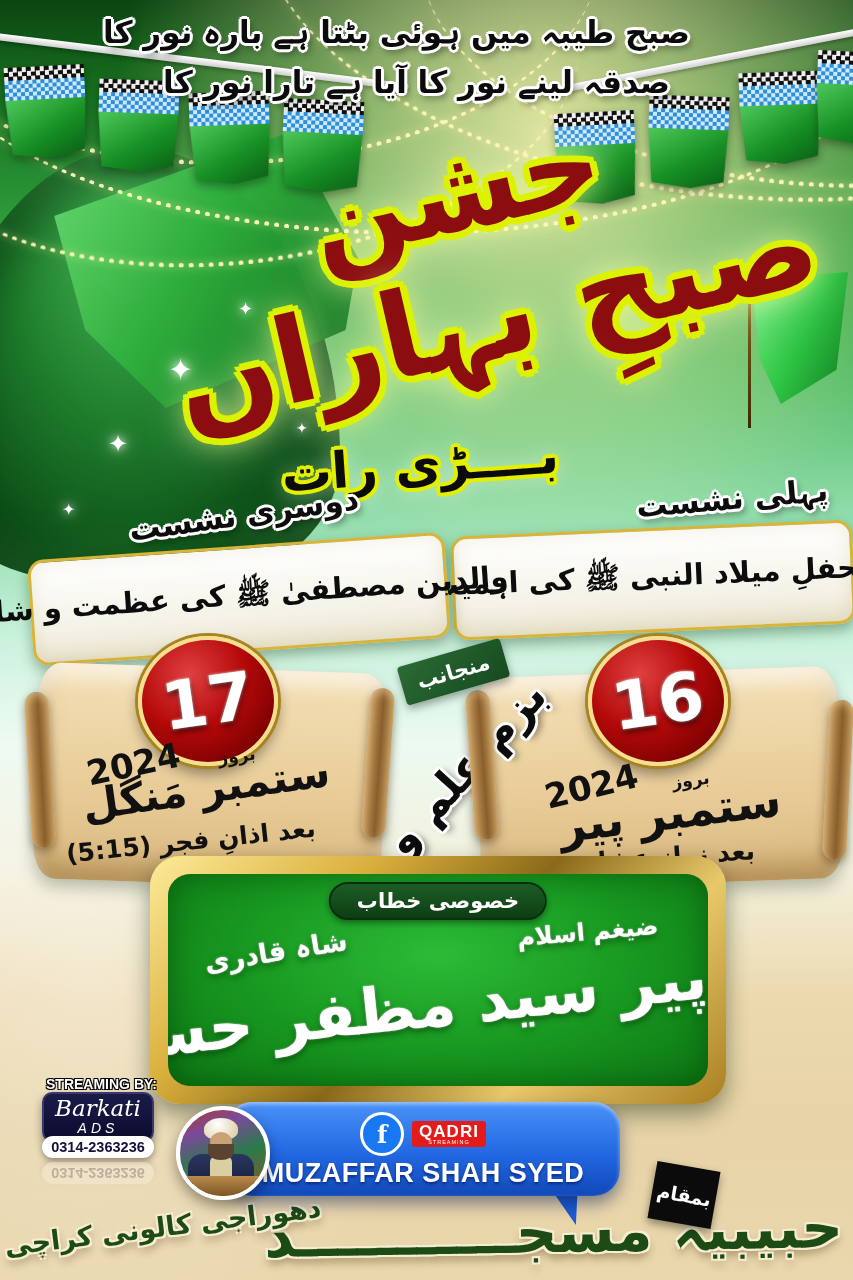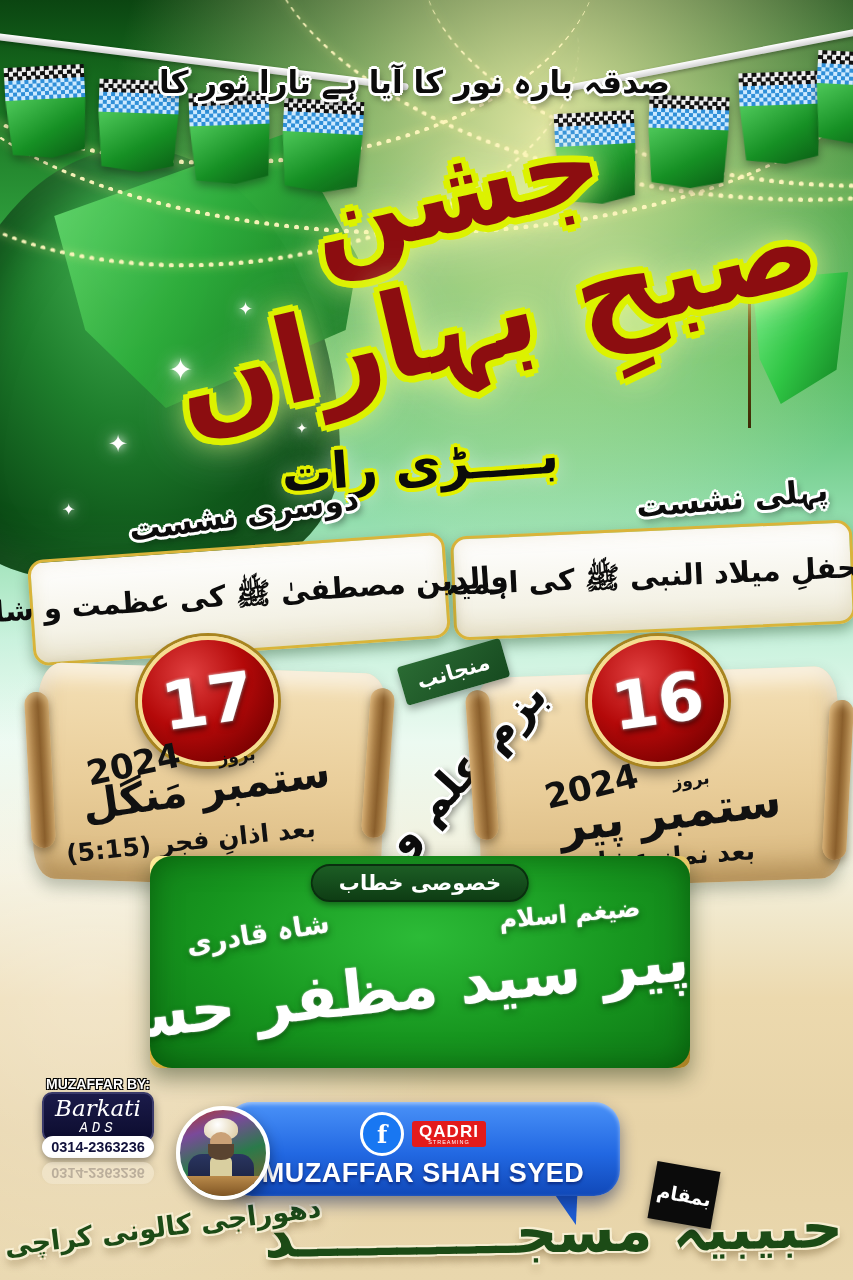--- a/index.html
+++ b/index.html
@@ -87,36 +87,36 @@
   .scr-main{font-weight:bold;font-size:46px;color:#111;}
   .scr-time{font-weight:bold;font-size:25px;color:#111;}
 
   
   .org-tag{background:linear-gradient(145deg,#2a6b33,#174a20);color:#fff;font-weight:bold;font-size:21px;
     padding:8px 16px;border-radius:4px;z-index:5;box-shadow:0 4px 8px rgba(0,0,0,.35);}
   .org-name{font-weight:bold;font-size:44px;color:#0c0c0c;z-index:4;}
 
   
   .gold-frame{background:linear-gradient(135deg,#fdeB9a 0%,#d9af3c 28%,#8a6a1a 50%,#e8c96a 72%,#a87f22 100%);
-    border-radius:10px;padding:0;z-index:6;box-shadow:0 10px 22px rgba(20,40,10,.45);}
+    border-radius:30px;padding:18px;z-index:6;box-shadow:0 10px 22px rgba(20,40,10,.45);}
   .green-inner{width:100%;height:100%;border-radius:22px;position:relative;overflow:hidden;
     background:radial-gradient(ellipse at 50% 38%, #2cbb37 0%, #17961f 55%, #0d7514 100%);
     box-shadow:inset 0 0 30px rgba(0,60,0,.5);}
   .speech-tag{background:linear-gradient(#1c5d24,#0e3d14);border:2px solid #0a2f0f;color:#fff;
     font-weight:bold;font-size:21px;letter-spacing:6px;padding:5px 26px;border-radius:20px;
     box-shadow:0 3px 6px rgba(0,0,0,.4);}
   .speech-white{color:#fff;text-shadow:0 3px 7px rgba(0,55,0,.65), 0 0 2px #fff;}
 
   
   .designed-label{color:#fff;font-weight:bold;font-size:14px;font-family:"Liberation Sans",sans-serif;
     text-shadow:-1px -1px 0 #000,1px -1px 0 #000,-1px 1px 0 #000,1px 1px 0 #000;}
   .navy-box{background:linear-gradient(#1b1b4a,#0c0c2e);border:2px solid #3a3a6a;border-radius:10px;
     color:#fff;text-align:center;z-index:7;box-shadow:0 5px 10px rgba(0,0,0,.4);}
   .navy-box .nm{font-family:"DejaVu Serif",serif;font-style:italic;font-size:23px;line-height:24px;}
-  .navy-box .ads{font-family:Liberation Mono, monospace;font-style:italic;font-size:14px;letter-spacing:4px;}
+  .navy-box .ads{font-family:Liberation Sans, sans-serif;font-style:italic;font-size:14px;letter-spacing:4px;}
   .phone-pill{background:#fff;border-radius:11px;color:#12123c;font-weight:bold;font-size:14.5px;
     font-family:"Liberation Sans",sans-serif;text-align:center;line-height:22px;z-index:7;
     box-shadow:0 3px 6px rgba(0,0,0,.35);}
   .photo{border-radius:50%;border:4px solid #fff;overflow:hidden;z-index:8;
     box-shadow:0 6px 14px rgba(0,0,0,.4);
     background:linear-gradient(160deg,#b23a2a 0%,#7a4a9a 25%,#2a7a4a 55%,#8a5a2a 100%);}
   .photo .turban{position:absolute;left:24px;top:8px;width:34px;height:22px;border-radius:50% 50% 40% 40%;
     background:radial-gradient(circle at 40% 30%,#fff,#d9c79a);}
   .photo .face{position:absolute;left:30px;top:22px;width:22px;height:20px;border-radius:50%;background:#caa176;}
   .photo .beard{position:absolute;left:28px;top:34px;width:26px;height:16px;border-radius:0 0 50% 50%;background:#5a4430;}
@@ -202,21 +202,22 @@
       <div class="chk"></div>
       <div class="blu"></div>
       <div class="bod"></div>
     </div>
   <div class="abs flag" style="left:816px;top:52px;transform:rotate(3deg);">
       <div class="chk"></div>
       <div class="blu"></div>
       <div class="bod"></div>
     </div>
 
-  <div class="abs rtl center ow nowrap" style="left:190px;top:64px;width:480px;font-size:31px;font-weight:bold;color:#0b0b0b;z-index:4;">صدقہ بارہ نور کا آیا ہے تارا نور کا</div>
+  <div class="abs rtl center ow nowrap" style="left:170px;top:14px;width:520px;font-size:31px;font-weight:bold;color:#0b0b0b;z-index:4;">صبح طیبہ میں ہوئی بٹتا ہے بارہ نور کا</div>
+  <div class="abs rtl center ow nowrap" style="left:190px;top:64px;width:480px;font-size:31px;font-weight:bold;color:#0b0b0b;z-index:4;">صدقہ لینے نور کا آیا ہے تارا نور کا</div>
 
   <div class="abs rtl" style="left:250px;top:120px;width:560px;z-index:4;transform:rotate(-13deg);text-align:center;">
     <div class="title-stroke nowrap" style="font-size:112px;font-weight:bold;line-height:1.0;padding-right:120px;">جشن</div>
     <div class="title-stroke nowrap" style="font-size:118px;font-weight:bold;line-height:1.25;">صبحِ بہاراں</div>
   </div>
   <div class="abs rtl center oy nowrap" style="left:240px;top:436px;width:360px;font-size:50px;font-weight:bold;color:#0b0b0b;z-index:5;transform:rotate(-4deg);">بــــڑی رات</div>
 
   <div class="abs rtl ow session-label nowrap" style="left:636px;top:480px;transform:rotate(-5deg);">پہلی نشست</div>
   <div class="abs session-box" style="left:452px;top:528px;width:396px;height:98px;transform:rotate(-2.5deg);">
     <div class="rtl t nowrap">محفلِ میلاد النبی ﷺ کی اہمیت</div>
@@ -254,21 +255,21 @@
 
   <div class="abs gold-frame" style="left:150px;top:856px;width:540px;height:212px;">
     <div class="green-inner">
       <div class="abs speech-tag rtl nowrap" style="left:50%;top:8px;transform:translateX(-50%);">خصوصی خطاب</div>
       <div class="abs rtl speech-white nowrap" style="right:50px;top:44px;font-size:24px;font-weight:bold;transform:rotate(-5deg);">ضیغم اسلام</div>
       <div class="abs rtl speech-white nowrap" style="left:36px;top:62px;font-size:27px;font-weight:bold;transform:rotate(-9deg);">شاہ قادری</div>
       <div class="abs rtl speech-white nowrap" style="left:0;right:0;top:94px;text-align:center;font-size:62px;font-weight:bold;transform:rotate(-6deg);">پیر سید مظفر حسین</div>
     </div>
   </div>
 
-  <div class="abs designed-label nowrap" style="left:46px;top:1076px;z-index:7;">MUZAFFAR BY:</div>
+  <div class="abs designed-label nowrap" style="left:46px;top:1076px;z-index:7;">STREAMING BY:</div>
   <div class="abs navy-box" style="left:42px;top:1092px;width:108px;height:44px;padding-top:2px;">
     <div class="nm">Barkati</div>
     <div class="ads">ADS</div>
   </div>
   <div class="abs phone-pill" style="left:42px;top:1136px;width:112px;height:22px;">0314-2363236</div>
   <div class="abs phone-pill" style="left:42px;top:1162px;width:112px;height:22px;opacity:.22;transform:scaleY(-1);">0314-2363236</div>
 
   <div class="abs photo" style="left:176px;top:1106px;width:86px;height:86px;">
     <div class="body"></div>
     <div class="vest"></div>

